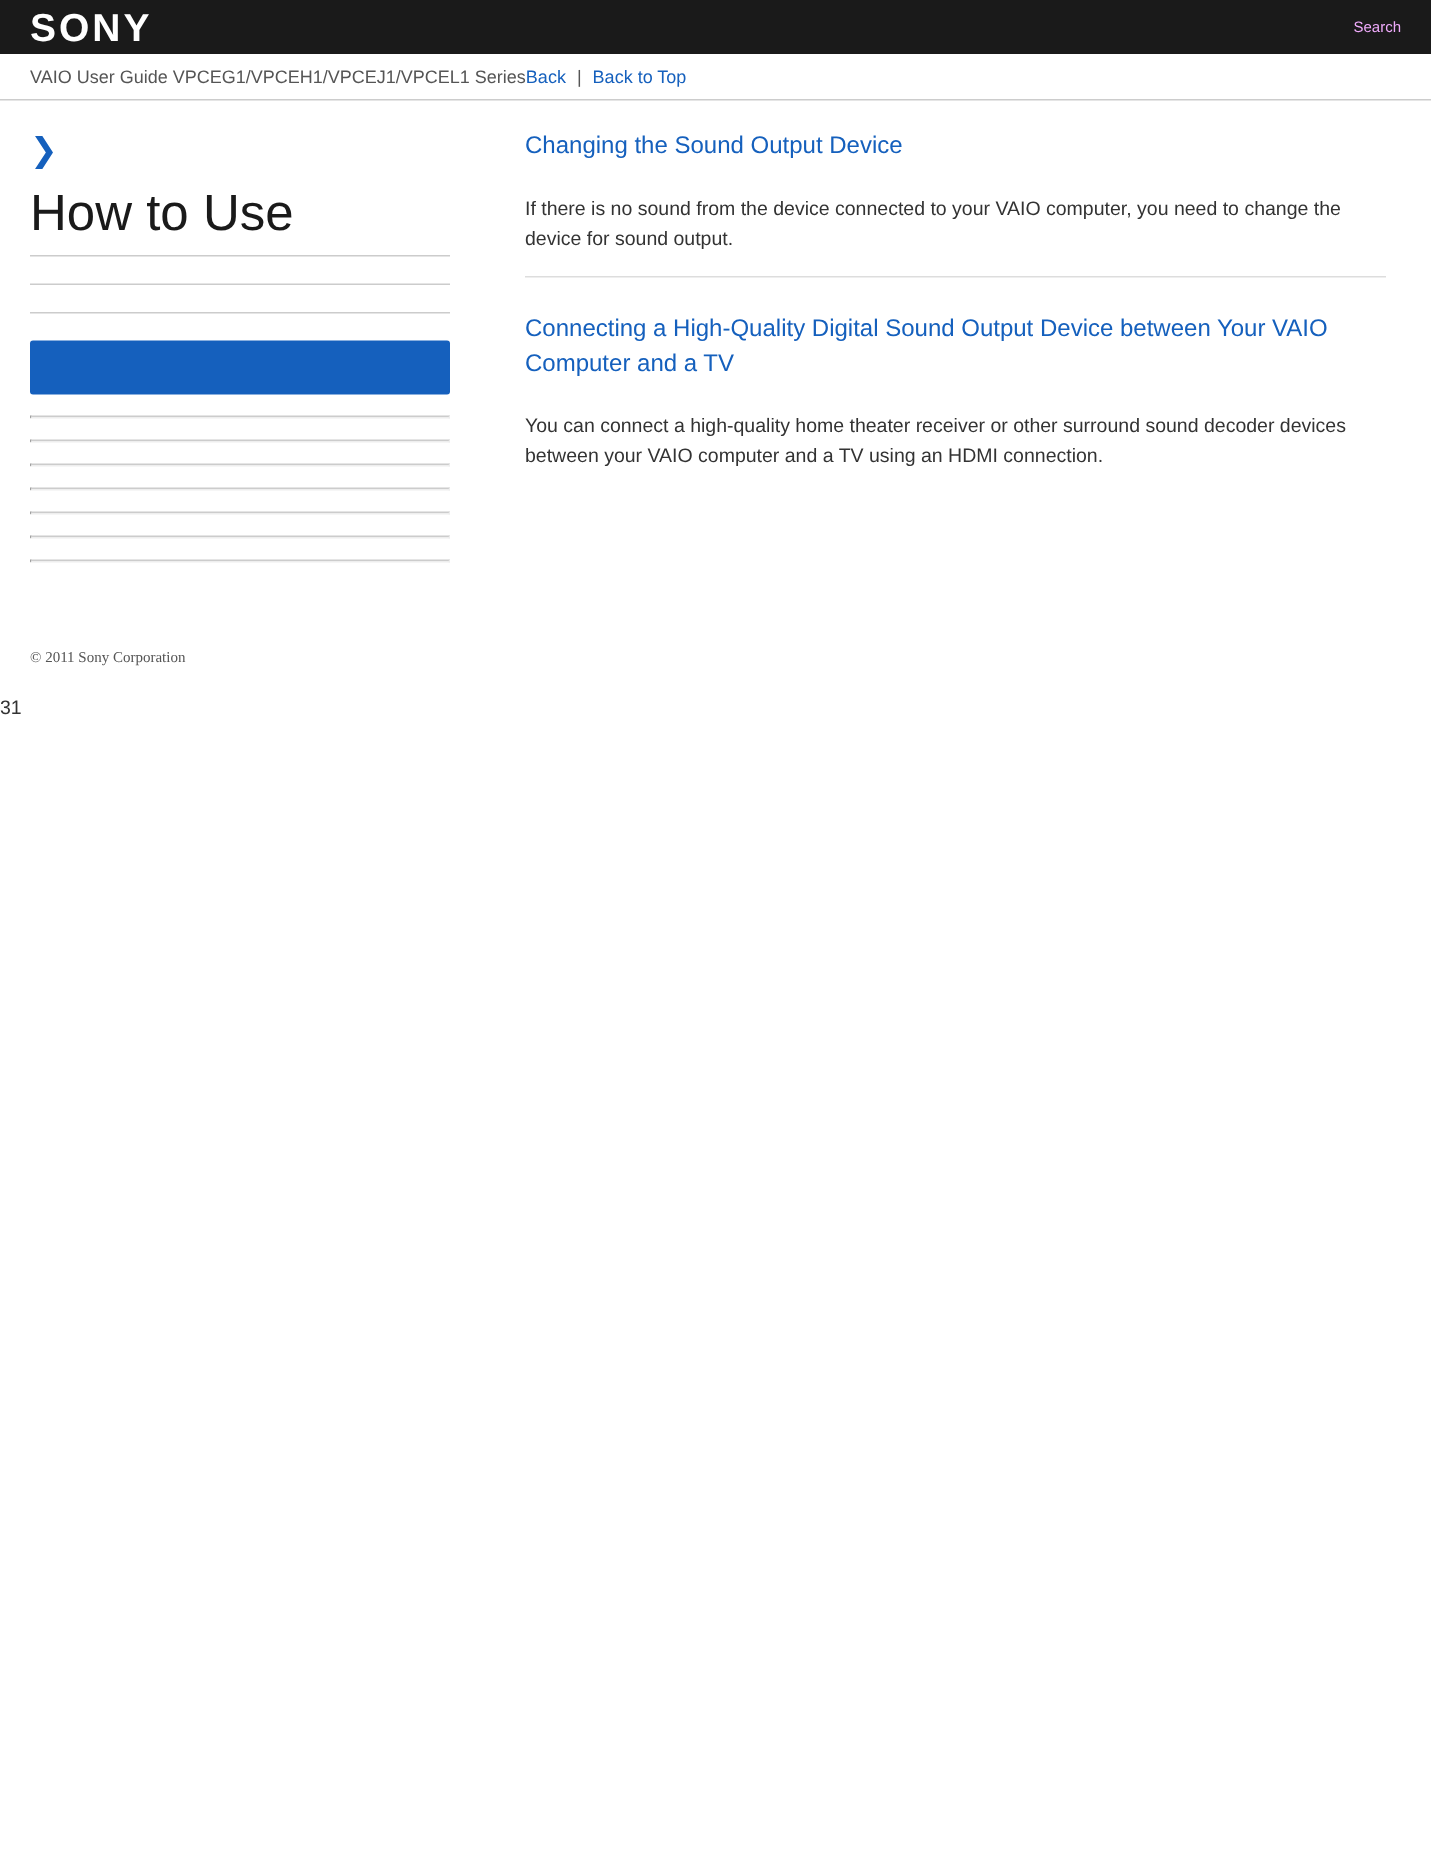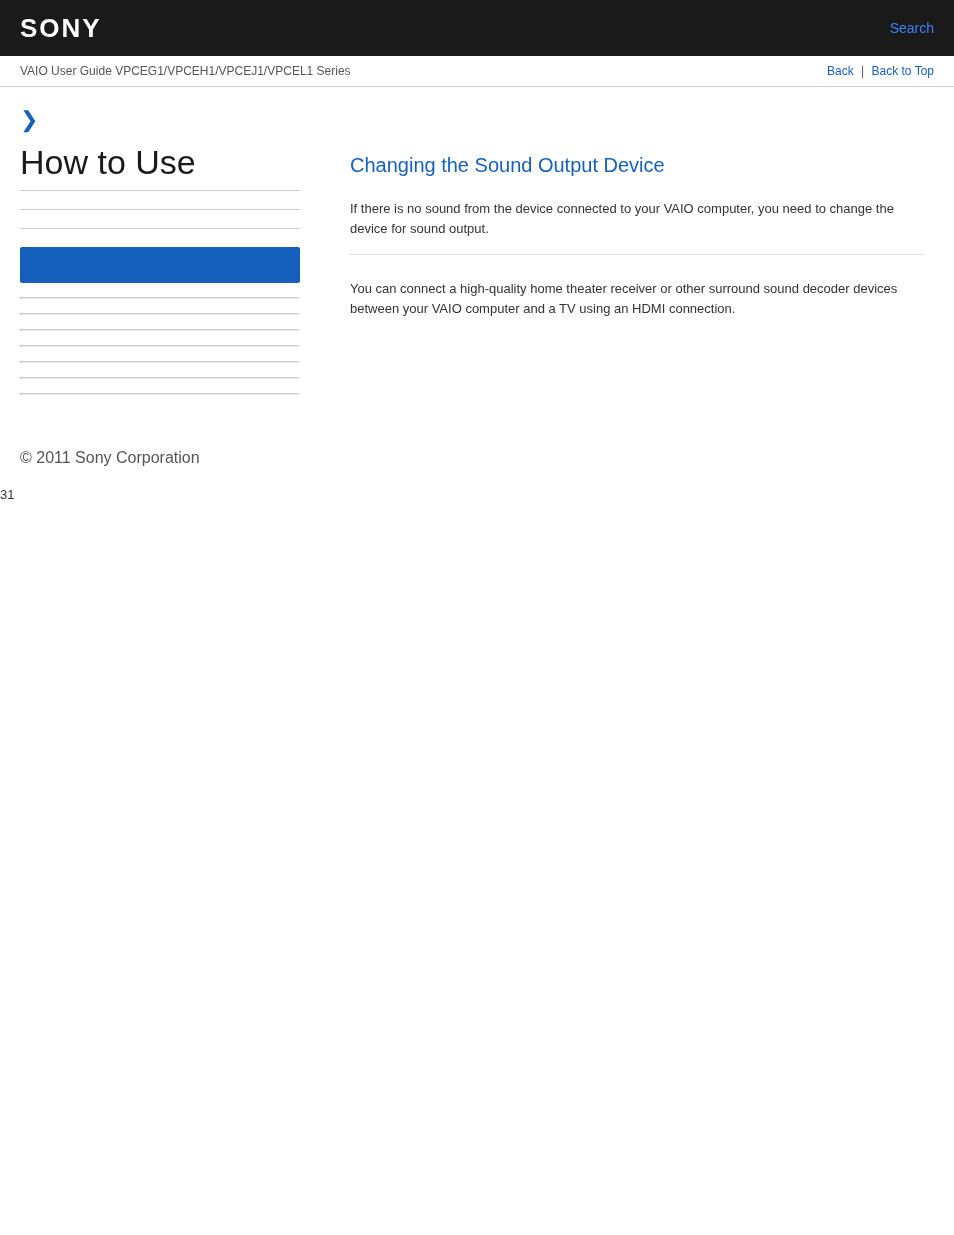--- a/index.html
+++ b/index.html
@@ -8,47 +8,46 @@
       font-size: 13px;
       color: #333;
       background: #fff;
       width: 954px;
       min-height: 1235px;
     }
 
     
     .header {
       background: #1a1a1a;
-      height: 56px;
+      height: 36px;
       display: flex;
       align-items: center;
       justify-content: space-between;
       padding: 0 20px;
       gap: 26px;
     }
     .sony-logo {
       color: #fff;
       font-size: 26px;
       font-weight: bold;
       letter-spacing: 2px;
       font-family: 'Arial Black', Arial, sans-serif;
     }
     .header-search {
-      color: #3b82f6;
-      font-size: 14px;
+      color: #f0abfc;
+      font-size: 10px;
       cursor: pointer;
     }
 
     
     .breadcrumb-bar {
       border-bottom: 1px solid #ccc;
       padding: 8px 20px;
       display: flex;
       align-items: center;
-      justify-content: space-between;
       font-size: 12px;
     }
     .breadcrumb-text {
       color: #555;
     }
     .breadcrumb-nav a {
       color: #1560bd;
       text-decoration: none;
       font-size: 12px;
     }
@@ -120,43 +119,43 @@
       padding-bottom: 16px;
       border-bottom: 1px solid #ddd;
     }
 
     .content-section:last-child {
       border-bottom: none;
     }
 
     .content-link {
       color: #1560bd;
-      font-size: 20px;
+      font-size: 16px;
       font-weight: normal;
       text-decoration: none;
       display: block;
       margin-bottom: 6px;
       line-height: 1.4;
-      margin-top: 44px;
     }
 
     .content-desc {
       font-size: 13px;
       color: #333;
       line-height: 1.5;
       margin-top: 20px;
     }
 
     
     .footer {
       padding: 20px 20px 10px 20px;
     }
     .copyright {
-      font-size: 16px;
+      font-size: 10px;
       color: #555;
+      font-family: Liberation Serif, serif;
     }
 
     .page-number {
       font-size: 13px;
       color: #333;
       padding: 10px 0 20px 0;
     }
   </style>
 </head>
 <body>
@@ -199,20 +198,21 @@
   </div>
 
   <div class="content">
 
     <div class="content-section">
       <a href="#" class="content-link">Changing the Sound Output Device</a>
       <p class="content-desc">If there is no sound from the device connected to your VAIO computer, you need to change the device for sound output.</p>
     </div>
 
     <div class="content-section">
+      <a href="#" class="content-link">Connecting a High-Quality Digital Sound Output Device between Your VAIO Computer and a TV</a>
       <p class="content-desc">You can connect a high-quality home theater receiver or other surround sound decoder devices between your VAIO computer and a TV using an HDMI connection.</p>
     </div>
 
   </div>
 </div>
 
 <div class="footer">
   <span class="copyright">© 2011 Sony Corporation</span>
 </div>
 

